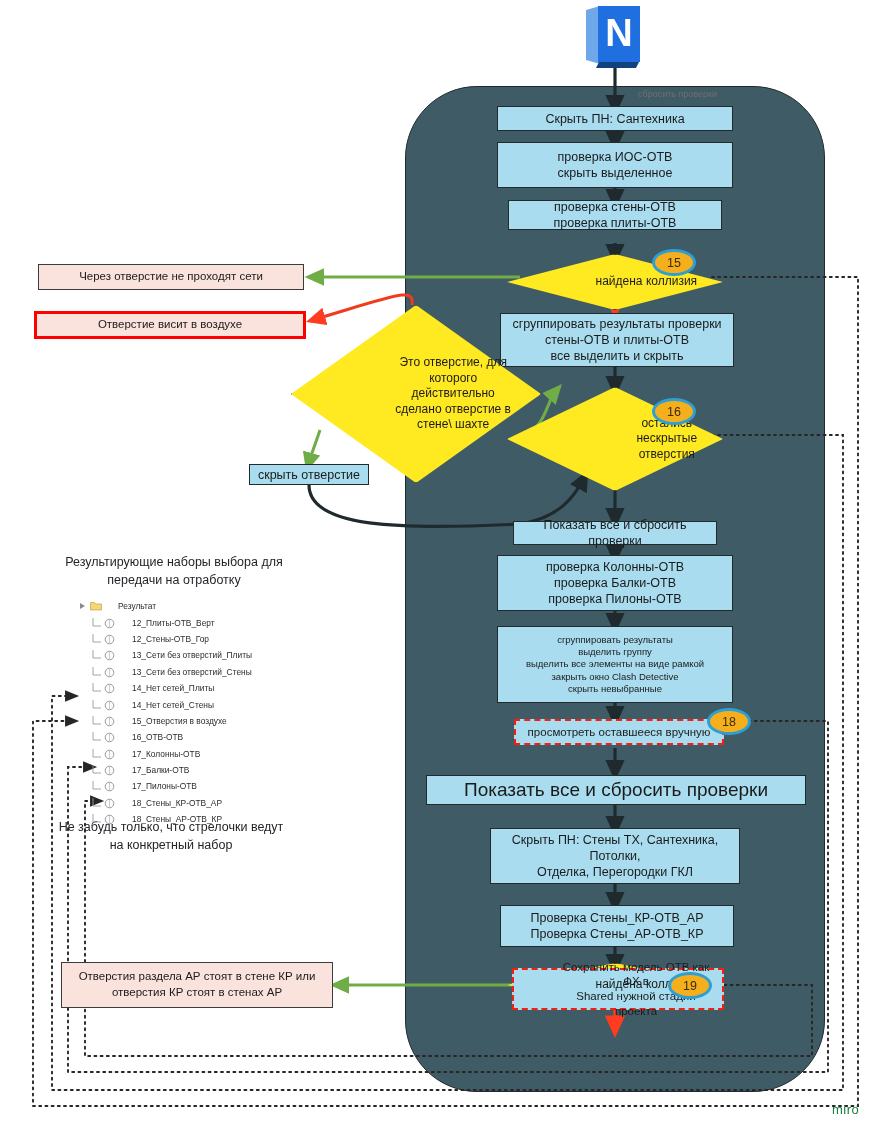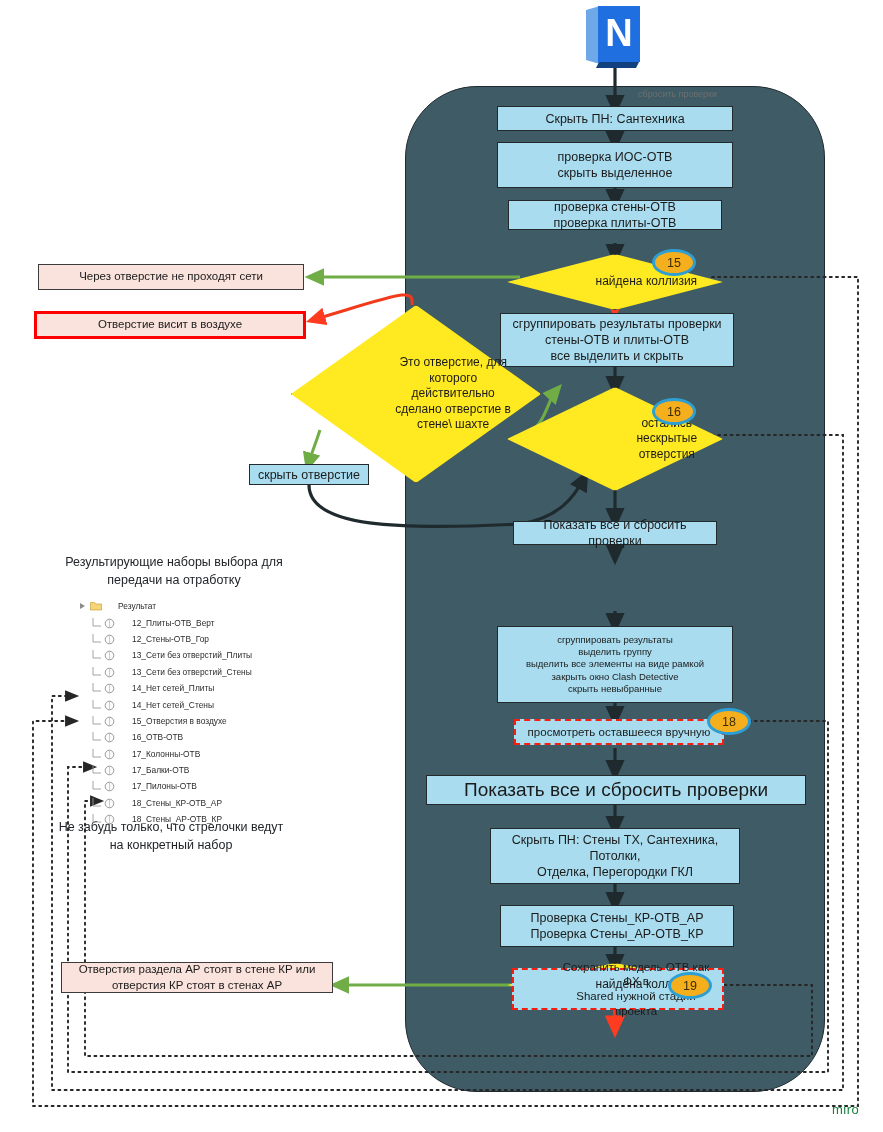--- a/index.html
+++ b/index.html
@@ -277,20 +277,23 @@
 которого
 действительно
 сделано отверстие в
 стене\ шахте</div>
   </div>
 
   <div class="node proc" style="left:249px; top:464px; width:120px; height:21px;">скрыть отверстие</div>
 
   <div class="node proc" style="left:513px; top:521px; width:204px; height:24px;">Показать все и сбросить проверки</div>
 
+  <div class="node proc" style="left:497px; top:555px; width:236px; height:56px;">проверка Колонны-ОТВ
+проверка Балки-ОТВ
+проверка Пилоны-ОТВ</div>
 
   <div class="node proc small" style="left:497px; top:626px; width:236px; height:77px;">сгруппировать результаты
 выделить группу
 выделить все элементы на виде рамкой
 закрыть окно Clash Detective
 скрыть невыбранные</div>
 
   <div class="node proc dashed-red" style="left:514px; top:719px; width:210px; height:26px;">просмотреть оставшееся вручную</div>
   <div class="badge" style="left:707px; top:708px;">18</div>
 
@@ -308,21 +311,21 @@
   </div>
   <div class="badge" style="left:668px; top:972px;">19</div>
 
   <div class="node proc dashed-red" style="left:512px; top:968px; width:212px; height:42px;padding-left:40px;">Сохранить модель ОТВ как ФХ в
 Shared нужной стадии проекта</div>
 
   <div class="callout" style="left:38px; top:264px; width:266px; height:26px;">Через отверстие не проходят сети</div>
 
   <div class="callout redbox" style="left:34px; top:311px; width:272px; height:28px;">Отверстие висит в воздухе</div>
 
-  <div class="callout" style="left:61px; top:962px; width:272px; height:31px;">Отверстия раздела АР стоят в стене КР или
+  <div class="callout" style="left:61px; top:962px; width:272px; height:46px;">Отверстия раздела АР стоят в стене КР или
 отверстия КР стоят в стенах АР</div>
 
   <div class="annot" style="left:58px; top:553px; width:232px;">Результирующие наборы выбора для
 передачи на отработку</div>
 
   <div class="annot" style="left:54px; top:818px; width:234px;">Не забудь только, что стрелочки ведут
 на конкретный набор</div>
 
   <div id="tree">
     <div class="row root">

